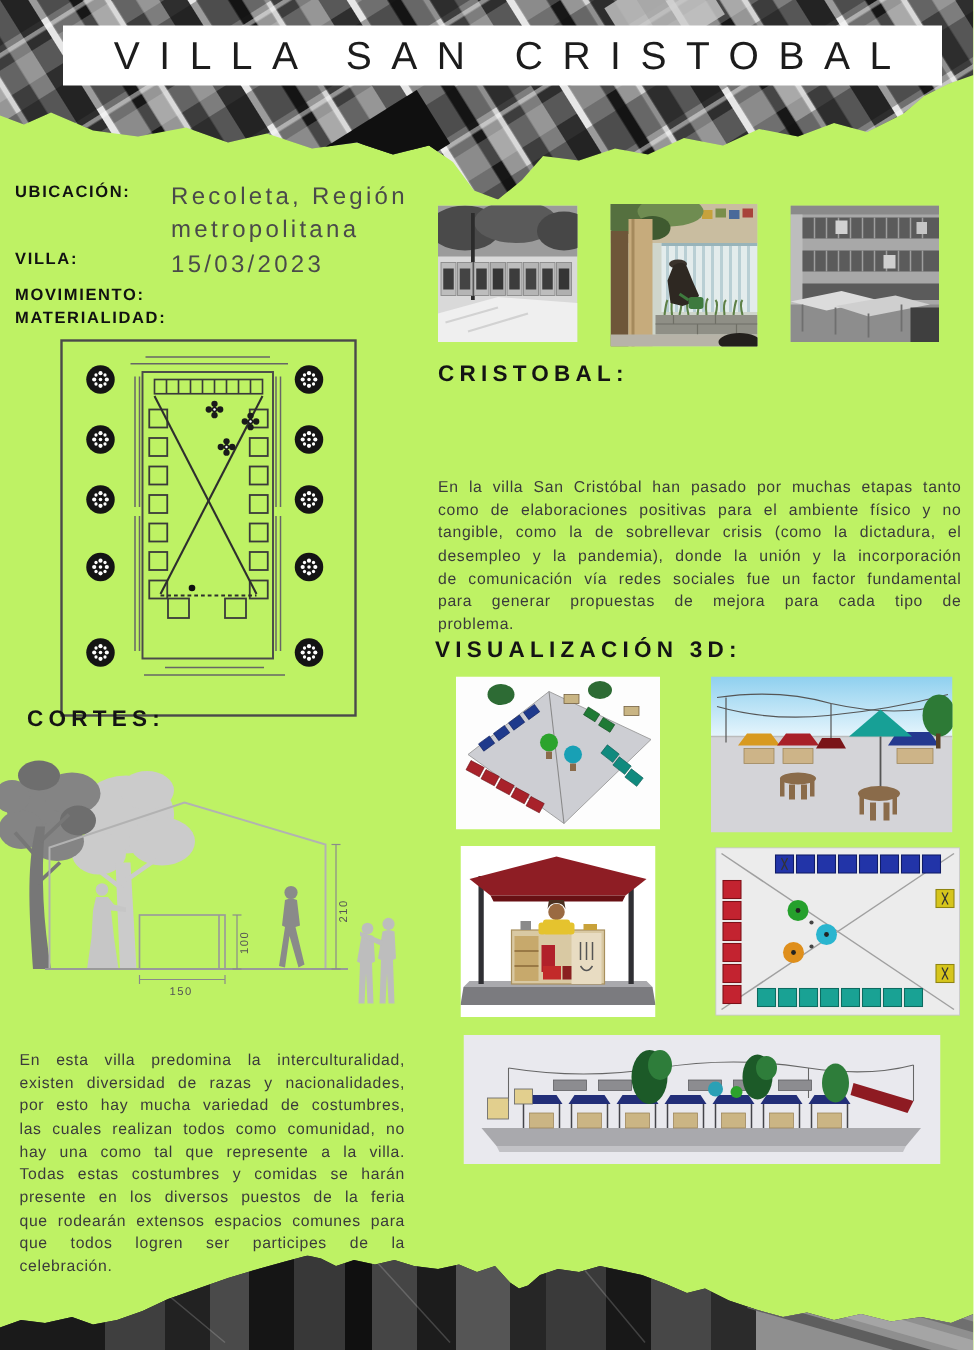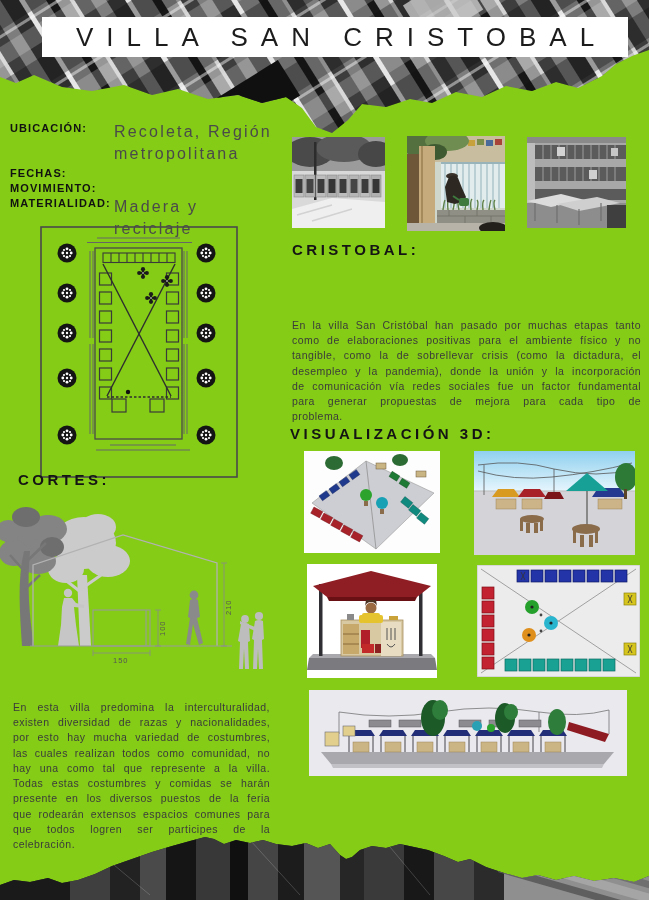--- a/index.html
+++ b/index.html
@@ -1,16 +1,16 @@
 <!DOCTYPE html>
 <html><head>
 <meta charset="utf-8">
 <style>
   html,body{margin:0;padding:0;background:#ffffff;}
-  .page{position:relative;width:649px;height:900px;background:#84cc16;overflow:hidden;
+  .page{position:relative;width:649px;height:900px;background:#bef264;overflow:hidden;
         font-family:"Liberation Sans",sans-serif;color:#222;}
   .abs{position:absolute;}
   .title-band{left:42px;top:17px;width:586px;height:40px;background:#fff;
       display:flex;align-items:center;justify-content:center;}
   .title-band span{font-size:26px;font-weight:500;letter-spacing:13px;padding-left:13px;
       color:#1c1c1c;white-space:nowrap;}
   .info{left:10px;top:121px;width:278px;}
   .info-row{display:flex;margin-bottom:2px;}
   .info-label{width:104px;font-size:11px;font-weight:bold;letter-spacing:1.1px;color:#111;
       padding-top:1px;}
@@ -65,28 +65,28 @@
   <div class="abs title-band">
     <span>VILLA SAN CRISTOBAL</span>
   </div>
 
   <div class="abs info">
     <div class="info-row">
       <div class="info-label">UBICACIÓN:</div>
       <div class="info-value">Recoleta, Región metropolitana</div>
     </div>
     <div class="info-row">
-      <div class="info-label">FECHAS:</div>
+      <div class="info-label">VILLA:</div>
+      <div class="info-value">15/03/2023</div>
     </div>
     <div class="info-row">
       <div class="info-label">MOVIMIENTO:</div>
     </div>
     <div class="info-row">
       <div class="info-label">MATERIALIDAD:</div>
-      <div class="info-value">Madera y reciclaje</div>
     </div>
   </div>
 
   <svg class="abs photo" style="left:292px;top:137px" width="93" height="91" viewBox="0 0 93 91">
     <rect width="93" height="91" fill="#d9d9d9"></rect>
     <rect x="0" y="0" width="93" height="34" fill="#9b9b9b"></rect>
     <ellipse cx="18" cy="15" rx="24" ry="15" fill="#4a4a4a"></ellipse>
     <ellipse cx="52" cy="11" rx="28" ry="14" fill="#5a5a5a"></ellipse>
     <ellipse cx="84" cy="17" rx="18" ry="13" fill="#474747"></ellipse>
     <rect x="22" y="5" width="2.5" height="58" fill="#2c2c2c"></rect>

